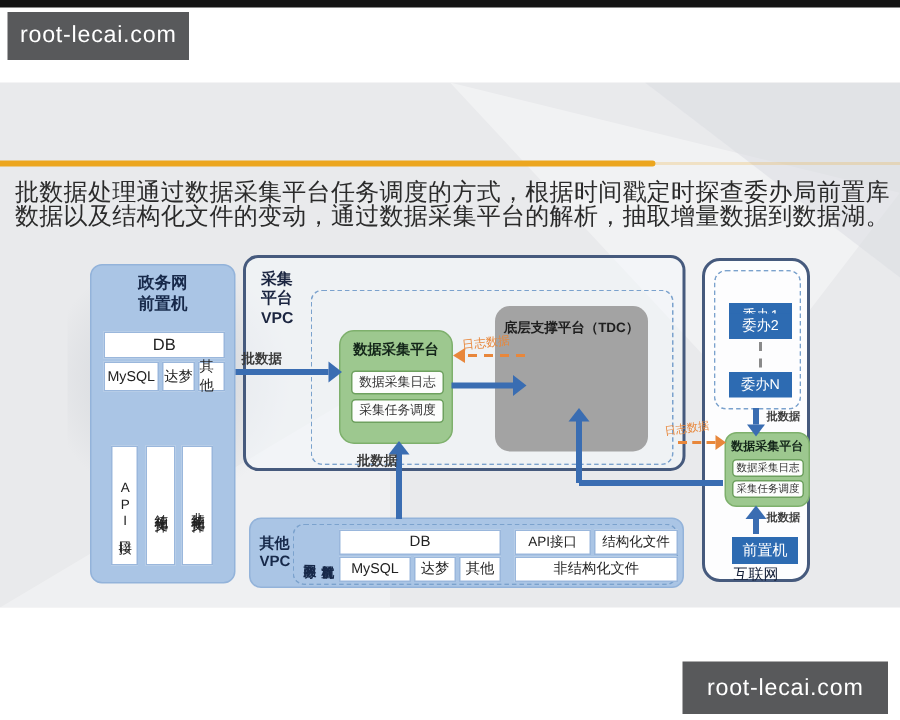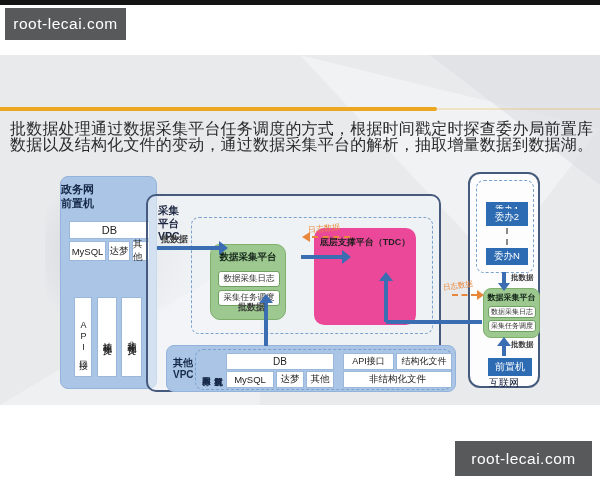--- a/index.html
+++ b/index.html
@@ -43,41 +43,41 @@
               display:flex; align-items:center; justify-content:center; }
   .darkblue { background:#2d6bb2; color:#ffffff; display:flex; align-items:center; justify-content:center; }
   .greenbox { background:#9dc88f; border:1px solid #7eb06c; }
   .greenitem { background:#fcfdfc; border:1px solid #6ea15f; border-radius:3px; color:#333;
                display:flex; align-items:center; justify-content:center; white-space:nowrap; overflow:hidden; }
   .vtext { writing-mode:vertical-rl; text-orientation:upright;
            display:flex; align-items:center; justify-content:center; }
 
   
   .gov-panel { left:60px; top:176px; width:97px; height:213px; }
-  .gov-title { left:0; top:5px; width:100%; font-size:11px; font-weight:bold;
+  .gov-title { left:0; top:5px; width:100%; text-align:center; font-size:11px; font-weight:bold;
                color:#17294a; line-height:14px; }
   .gov-db { left:8px; top:44px; width:81px; height:18px; font-size:11px; }
   .gov-engines { left:8px; top:64px; width:81px; height:20px; display:flex; gap:2px; }
   .gov-engines .whitebox { height:20px; font-size:9.5px; }
   .gov-file { top:120px; height:80px; font-size:9px; letter-spacing:1px; color:#222;
               background:#fff; border:1px solid #9ab7dc; }
 
   
-  .vpc-main { left:146px; top:170px; width:295px; height:198px; border:2px solid #465a7d;
-              border-radius:10px; background:rgba(244,247,251,0.55);margin-top:24px; }
+  .vpc-main { left:162px; top:170px; width:295px; height:144px; border:2px solid #465a7d;
+              border-radius:10px; background:rgba(244,247,251,0.55); }
   .vpc-label { left:10px; top:8px; font-size:10.5px; font-weight:bold; color:#1b2540; line-height:13px; }
   .dashed-rect { border:1.5px dashed #7ba2cd; border-radius:8px; }
   .vpc-dash { left:43px; top:21px; width:242px; height:117px; }
 
   .green-main { left:62px; top:48px; width:76px; height:76px; border-radius:10px; }
   .green-main .gtitle { position:absolute; left:0; top:6px; width:100%; text-align:center;
                         font-size:9.5px; font-weight:bold; color:#14261a; }
   .green-main .greenitem { position:absolute; left:7px; width:62px; height:16px; font-size:8.5px; }
 
-  .tdc { left:166px; top:32px; width:102px; height:97px; background:#ec4899; border-radius:10px; }
+  .tdc { left:166px; top:32px; width:102px; height:97px; background:#a3a3a3; border-radius:10px; }
   .tdc .ttitle { position:absolute; left:0; top:8px; width:100%; text-align:center;
                  font-size:9px; font-weight:bold; color:#1f1f1f; white-space:nowrap; }
   .warehouse { position:absolute; left:21px; top:34px; width:74px; height:38px;
                background:rgba(255,255,255,0.30); border:1px solid #55596b;
                display:flex; align-items:center; justify-content:center;
                font-size:10.5px; color:#222; }
 
   
   .other-panel { left:166px; top:345px; width:290px; height:47px; }
   .other-label { left:6px; top:11px; font-size:10px; font-weight:bold; color:#17294a; line-height:12px; }

